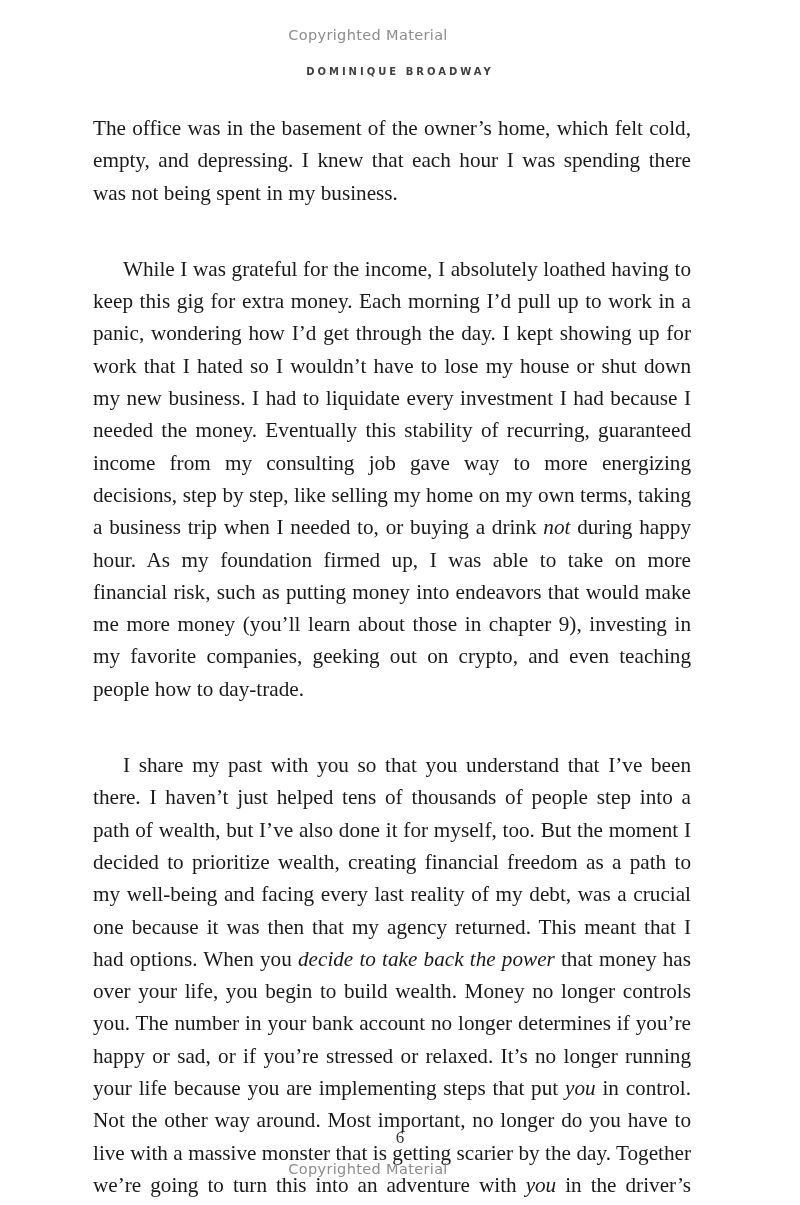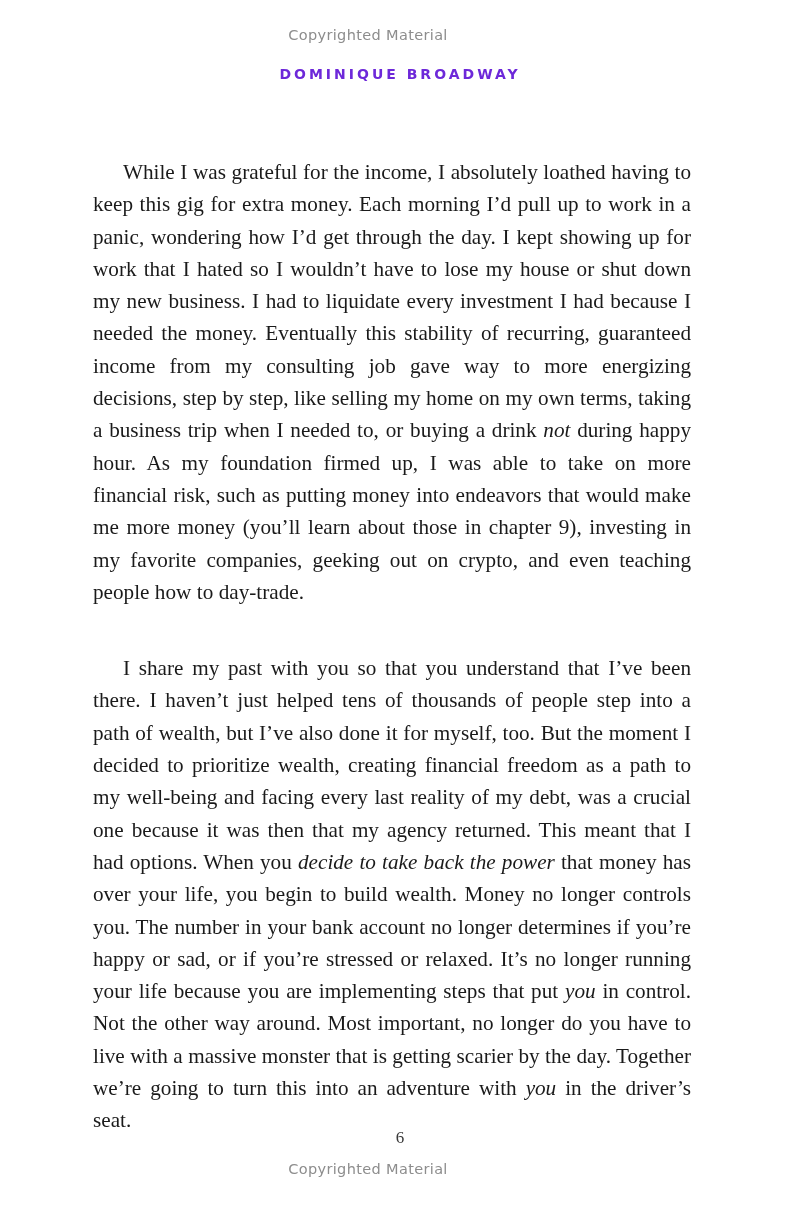--- a/index.html
+++ b/index.html
@@ -38,24 +38,24 @@
   .watermark-bottom { top: 1161px; }
 
   
   .running-head {
     position: absolute;
     left: 0;
     top: 66px;
     width: 800px;
     text-align: center;
     font-family: "DejaVu Sans", "Liberation Sans", sans-serif;
-    font-size: 14px;
+    font-size: 10px;
     font-weight: 700;
     letter-spacing: 3.0px;
-    color: #6d28d9;
+    color: #404040;
     white-space: nowrap;
     text-transform: uppercase;
   }
 
   
   .text-block {
     position: absolute;
     left: 93px;
     top: 112px;
     width: 598px;
@@ -93,20 +93,21 @@
 </head>
 <body>
 
 <div class="page">
 
   <div class="watermark watermark-top">Copyrighted Material</div>
 
   <div class="running-head">DOMINIQUE BROADWAY</div>
 
   <div class="text-block">
+      <p class="para"><span>The office was in the basement of the owner’s home, which felt cold, empty, and depressing. I knew that each hour I was spending there was not being spent in my business.</span></p>
       <p class="para indent"><span>While I was grateful for the income, I absolutely loathed having to keep this gig for extra money. Each morning I’d pull up to work in a panic, wondering how I’d get through the day. I kept showing up for work that I hated so I wouldn’t have to lose my house or shut down my new business. I had to liquidate every investment I had because I needed the money. Eventually this stability of recurring, guaranteed income from my consulting job gave way to more energizing decisions, step by step, like selling my home on my own terms, taking a business trip when I needed to, or buying a drink </span><em>not</em><span> during happy hour. As my foundation firmed up, I was able to take on more financial risk, such as putting money into endeavors that would make me more money (you’ll learn about those in chapter 9), investing in my favorite companies, geeking out on crypto, and even teaching people how to day-trade.</span></p>
       <p class="para indent"><span>I share my past with you so that you understand that I’ve been there. I haven’t just helped tens of thousands of people step into a path of wealth, but I’ve also done it for myself, too. But the moment I decided to prioritize wealth, creating financial freedom as a path to my well-being and facing every last reality of my debt, was a crucial one because it was then that my agency returned. This meant that I had options. When you </span><em>decide to take back the power</em><span> that money has over your life, you begin to build wealth. Money no longer controls you. The number in your bank account no longer determines if you’re happy or sad, or if you’re stressed or relaxed. It’s no longer running your life because you are implementing steps that put </span><em>you</em><span> in control. Not the other way around. Most important, no longer do you have to live with a massive monster that is getting scarier by the day. Together we’re going to turn this into an adventure with </span><em>you</em><span> in the driver’s seat.</span></p>
     </div>
 
   <div class="folio">6</div>
 
   <div class="watermark watermark-bottom">Copyrighted Material</div>
 
 </div>
 

